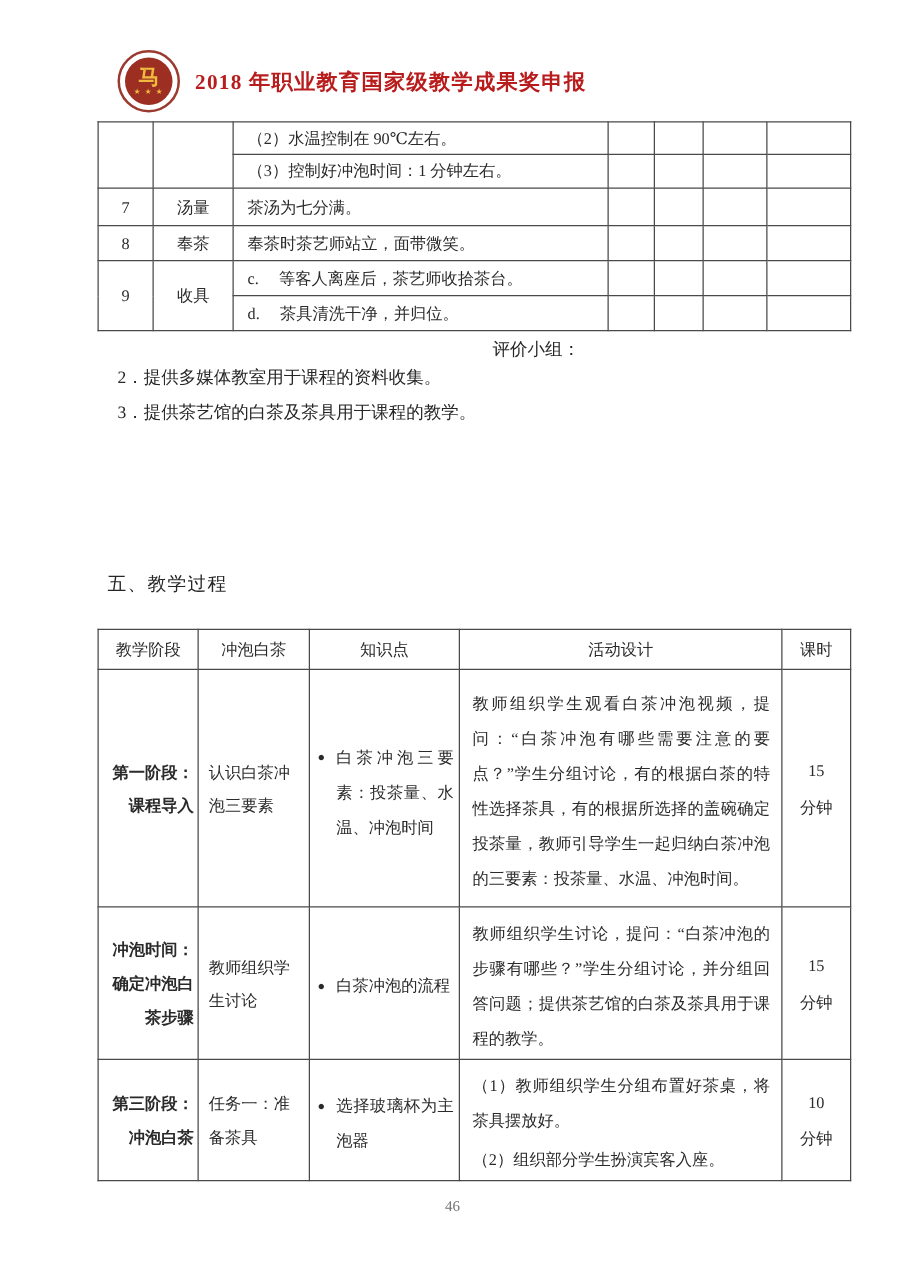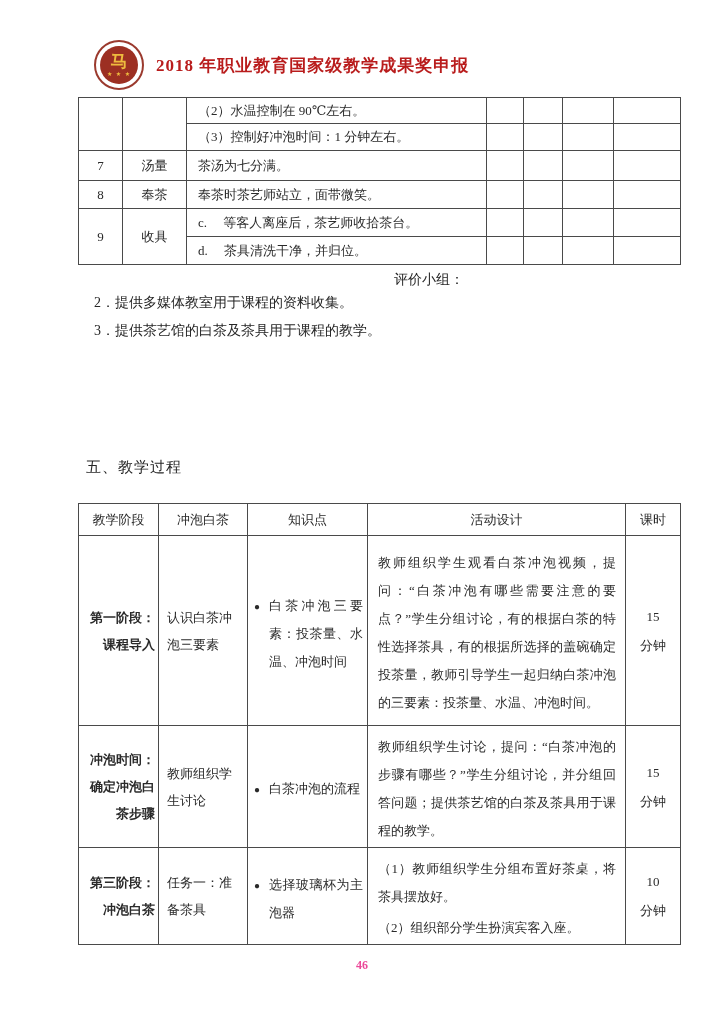--- a/index.html
+++ b/index.html
@@ -46,21 +46,21 @@
   .cell-task{text-align:left;line-height:27px;padding:2px 4px 2px 8px;margin-left:23px;}
   .cell-knowledge{vertical-align:top;padding:8px 4px 2px 6px;}
   .kn{display:flex;line-height:28px;}
   .kn .bullet{width:15px;flex:0 0 15px;font-size:10px;padding-top:1px;}
   .kn .kn-text{flex:1;text-align:justify;}
   .cell-activity{vertical-align:top;text-align:justify;line-height:28px;padding:7px 9px 2px 10px;}
   .cell-activity .act2{margin-top:3px;}
   .cell-time{text-align:center;line-height:29px;}
   
   .pageno{position:absolute;top:958px;left:0;width:100%;text-align:center;
-          font-size:12px;font-weight:bold;color:#ec4899;}
+          font-size:12px;font-weight:normal;color:#737373;}
 </style>
 </head>
 <body>
 
 <div class="page">
 
   <div class="header">
     <div class="seal">
       <div class="seal-inner">
         <span class="seal-horse">马</span>

